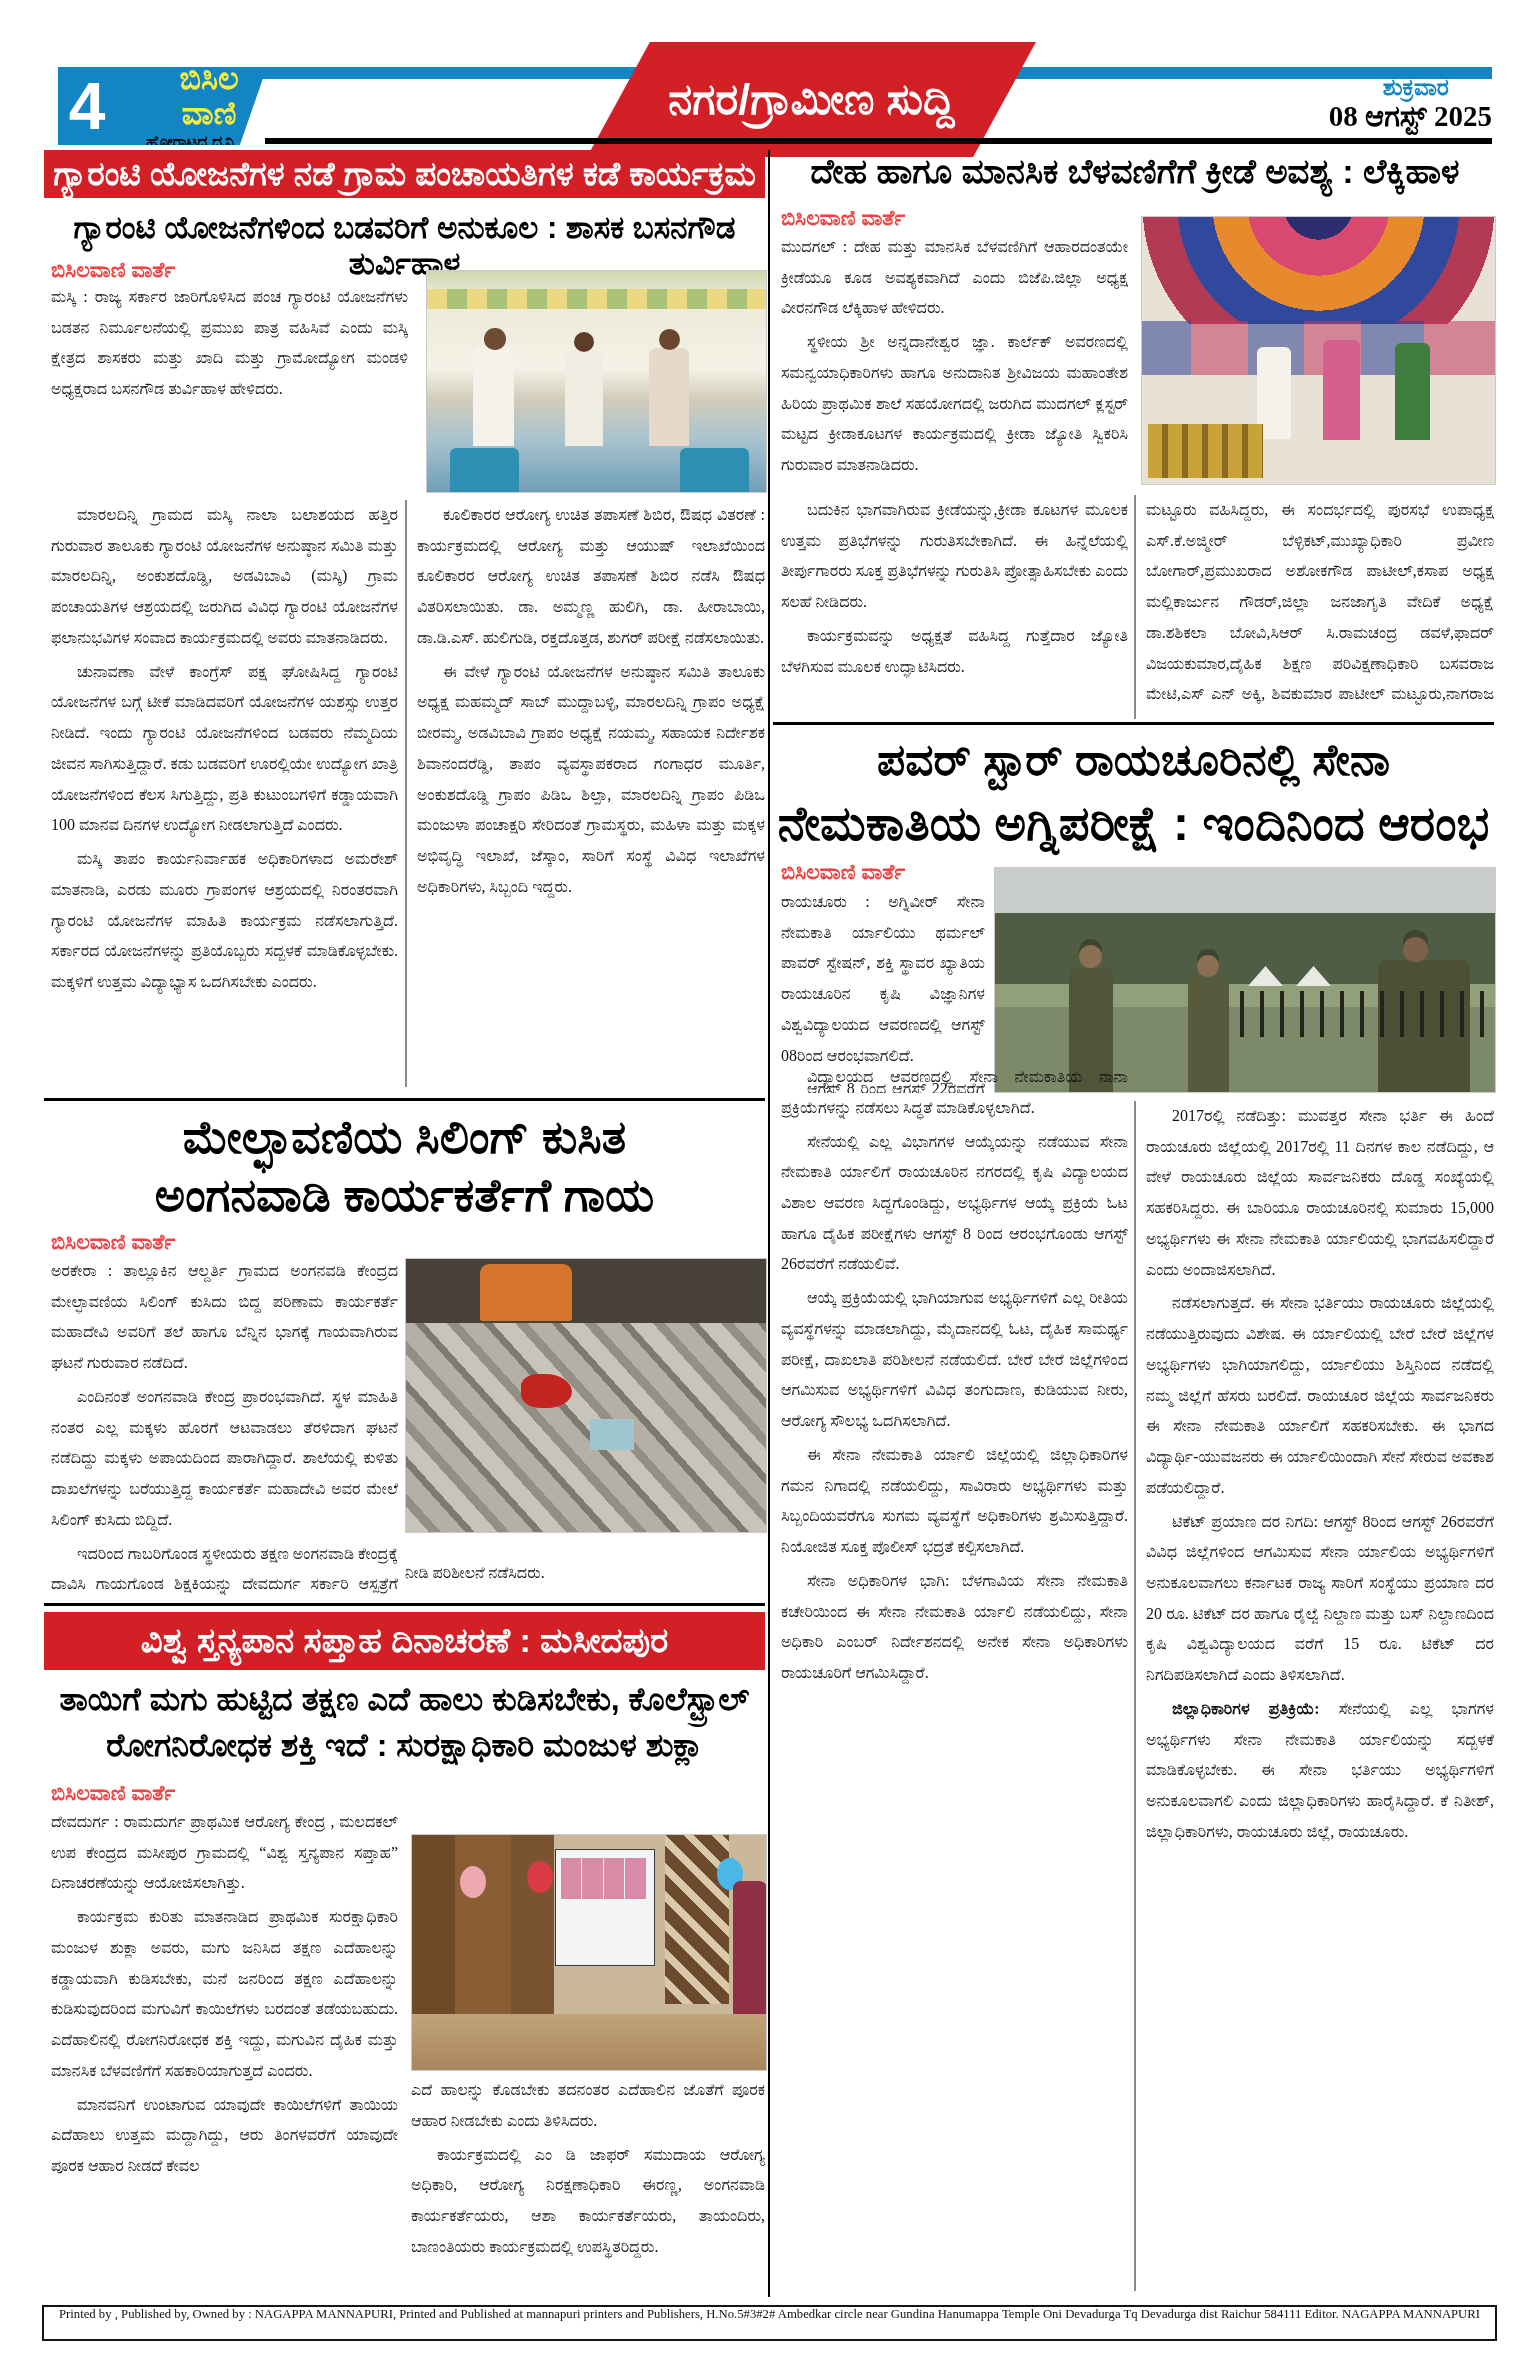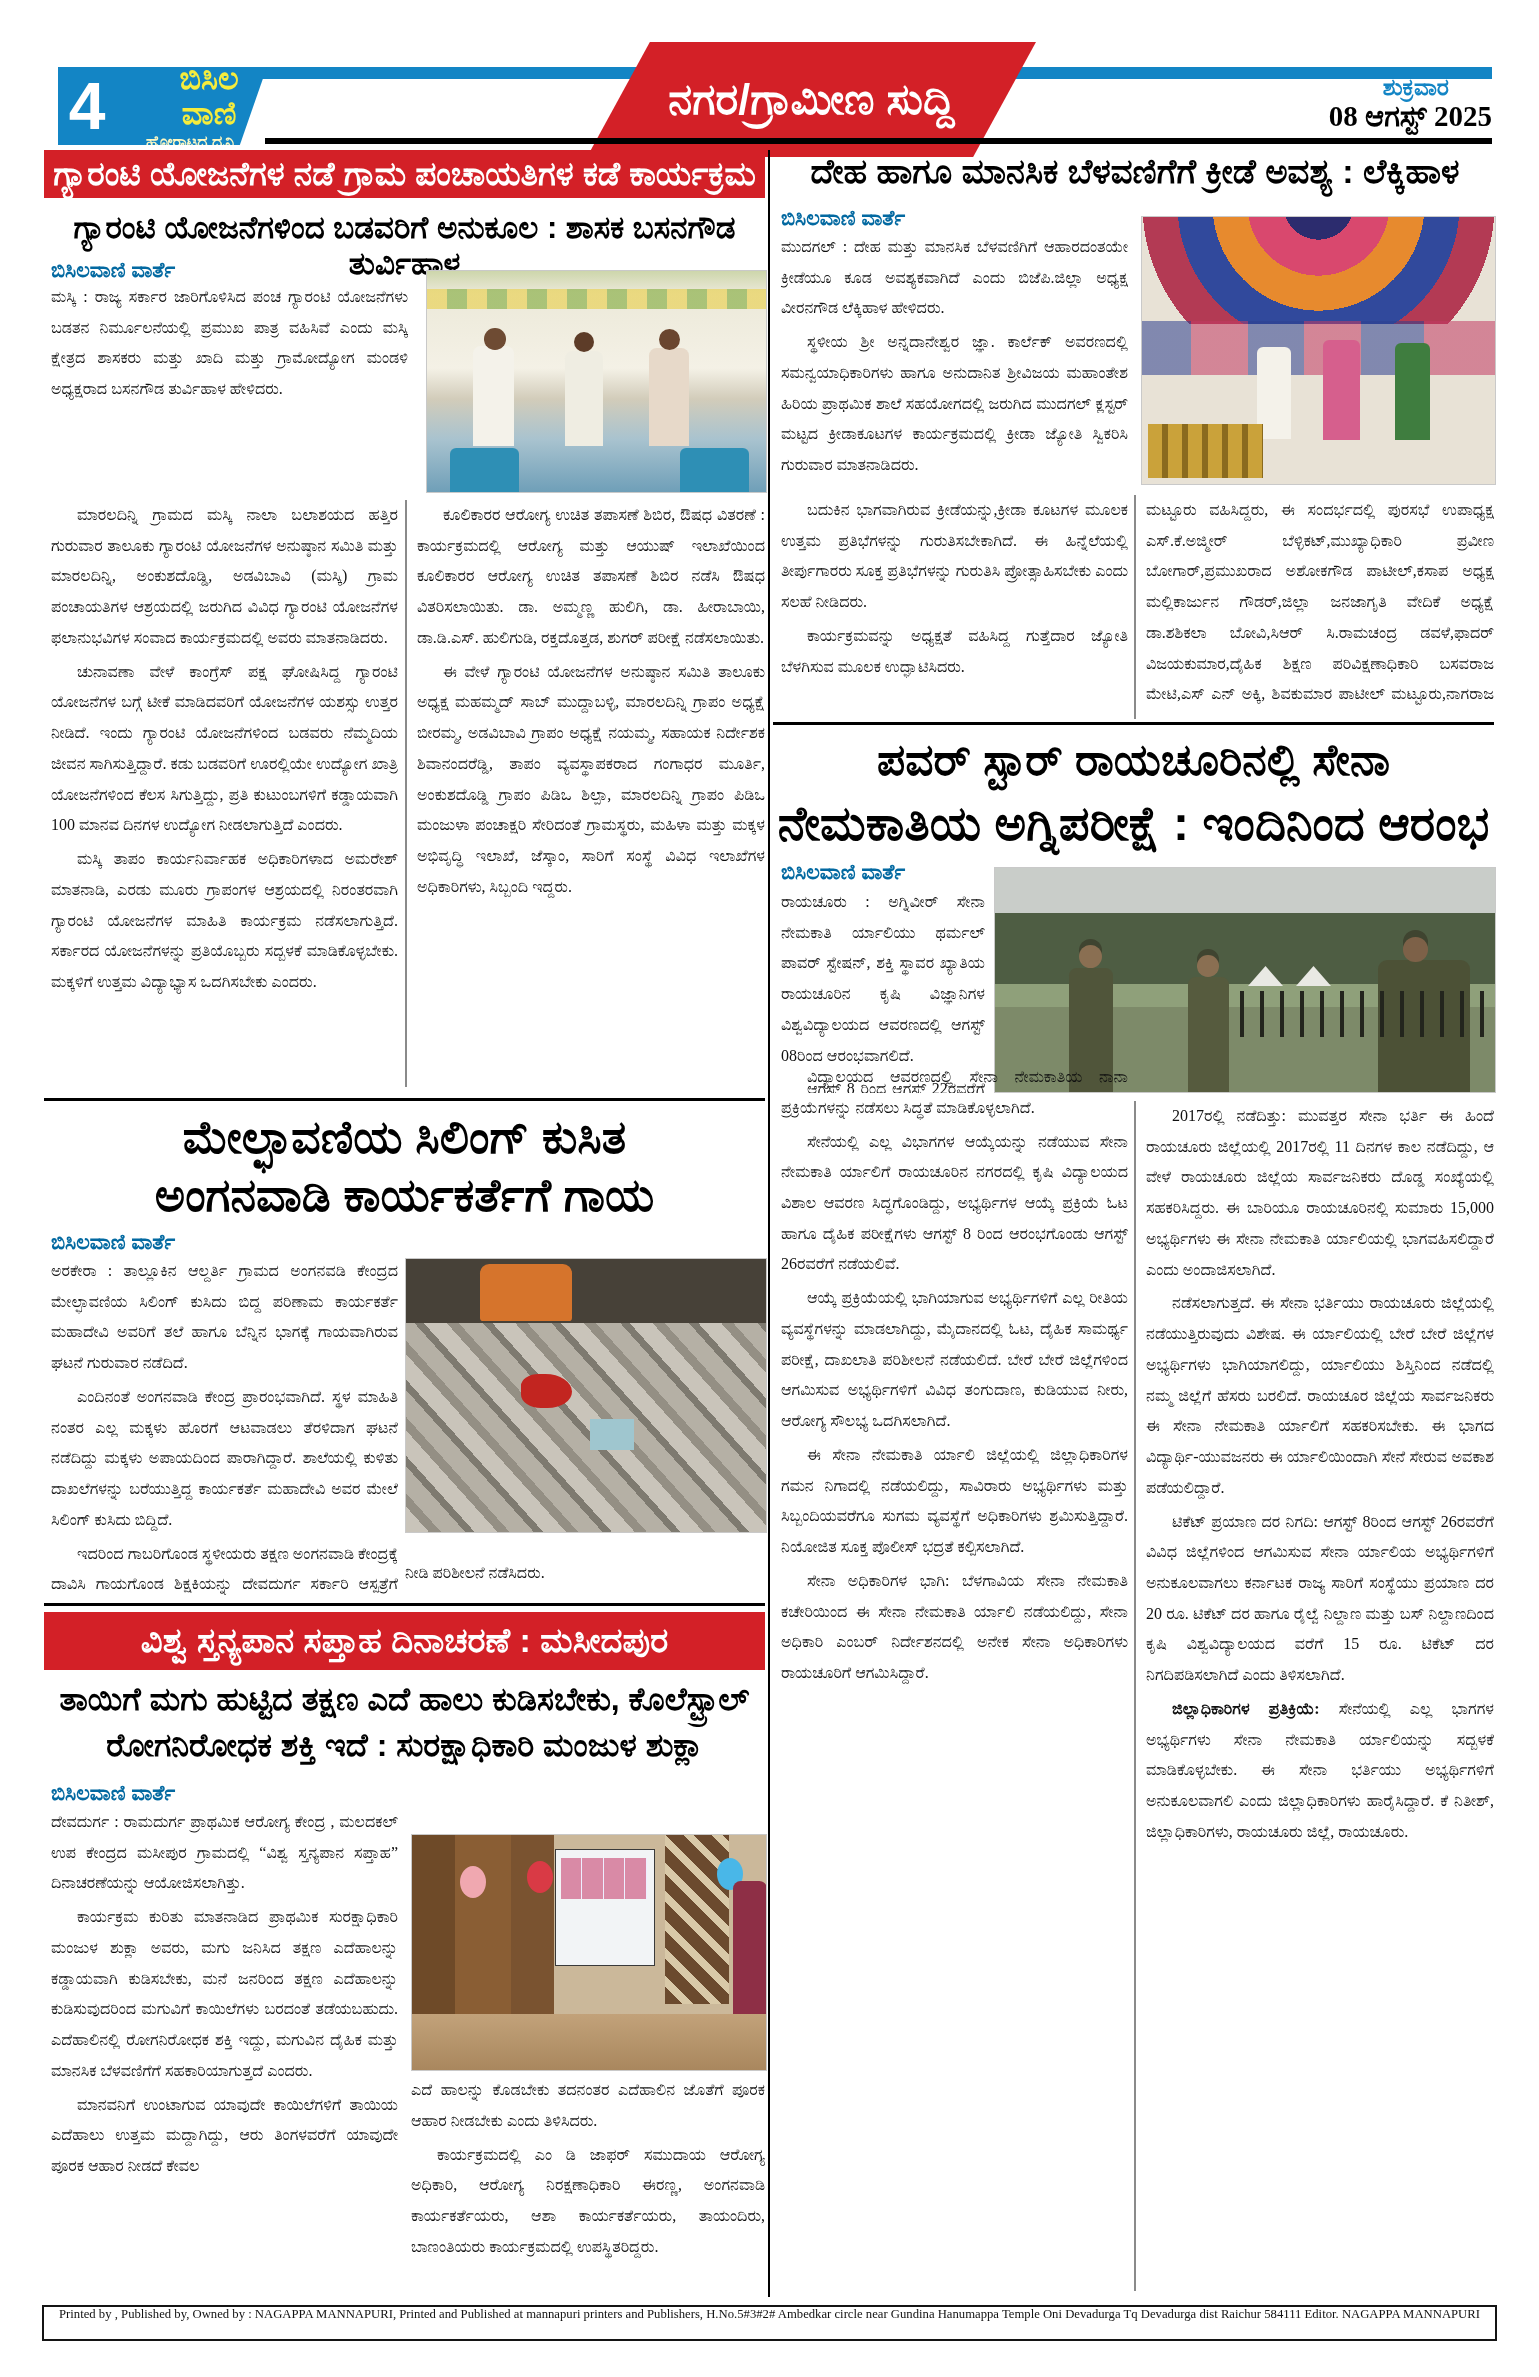--- a/index.html
+++ b/index.html
@@ -7,41 +7,41 @@
          font-family:"Liberation Serif",serif;}
   .abs{position:absolute;}
   .bodytext{font:16px/1.92 "Liberation Serif",serif;color:#101010;text-align:justify;}
   .bodytext p{margin:0 0 3.1px 0;text-indent:26px;}
   .bodytext p.noindent{text-indent:0;}
   .bold{font-weight:bold;}
   .banner-red{background:#d32027;color:#ffffff;font-family:"Liberation Sans",sans-serif;
               font-weight:bold;display:flex;align-items:center;justify-content:center;}
   .headline{font-family:"Liberation Sans",sans-serif;font-weight:bold;color:#000;
             text-align:center;line-height:1.15;}
-  .byline{color:#0369a1;font:bold 21px "Liberation Sans",sans-serif;text-align:center;}
+  .byline{color:#ef4444;font:bold 21px "Liberation Sans",sans-serif;text-align:center;}
   .ruleh{background:#000;height:3.1px;}
   .rulev{background:#8a8a8a;width:1.5px;}
   .photo{position:absolute;overflow:hidden;border:0.8px solid #c9c9c9;}
   .ph{position:absolute;}
   #footerbox{border:2.3px solid #141414;display:flex;justify-content:center;
              font:12.7px "Liberation Serif",serif;color:#111;text-align:center;}
 </style>
 </head>
 <body>
 
 <div id="paper">
 
   <div class="abs" style="left:261px;top:67px;width:1231px;height:11.5px;background:#1385c5;"></div>
 
   <div class="abs" style="left:58px;top:67px;width:209px;height:78px;background:#1385c5;
               clip-path:polygon(0 0,100% 0,87% 100%,0 100%);display:flex;align-items:center;">
     <span style="color:#fff;font:bold 66px/1 'Liberation Sans',sans-serif;margin:0 7.7px 0 10.7px;">4</span>
     <span style="display:inline-block;text-align:center;">
       <span style="display:block;color:#f5ec3d;font:bold 32px/1.1 'Liberation Sans',sans-serif;margin-left:38px;">ಬಿಸಿಲ ವಾಣಿ</span>
-      <span style="display:block;color:#fef9c3;font:bold 16px/1.2 'Liberation Sans',sans-serif;">ಹೋರಾಟದ ಧ್ವನಿ</span>
+      <span style="display:block;color:#000000;font:bold 16px/1.2 'Liberation Sans',sans-serif;">ಹೋರಾಟದ ಧ್ವನಿ</span>
     </span>
   </div>
 
   <div class="abs banner-red" style="left:587px;top:42px;width:449px;height:115px;font-size:43px;
               clip-path:polygon(14% 0,100% 0,86% 100%,0 100%);">
     <span>ನಗರ/ಗ್ರಾಮೀಣ ಸುದ್ದಿ</span>
   </div>
 
   <div class="abs" style="left:1074px;top:75px;width:418px;text-align:right;">
     <div style="color:#1385c5;font:bold 23px/1.1 'Liberation Sans',sans-serif;padding-right:43px;">ಶುಕ್ರವಾರ</div>

